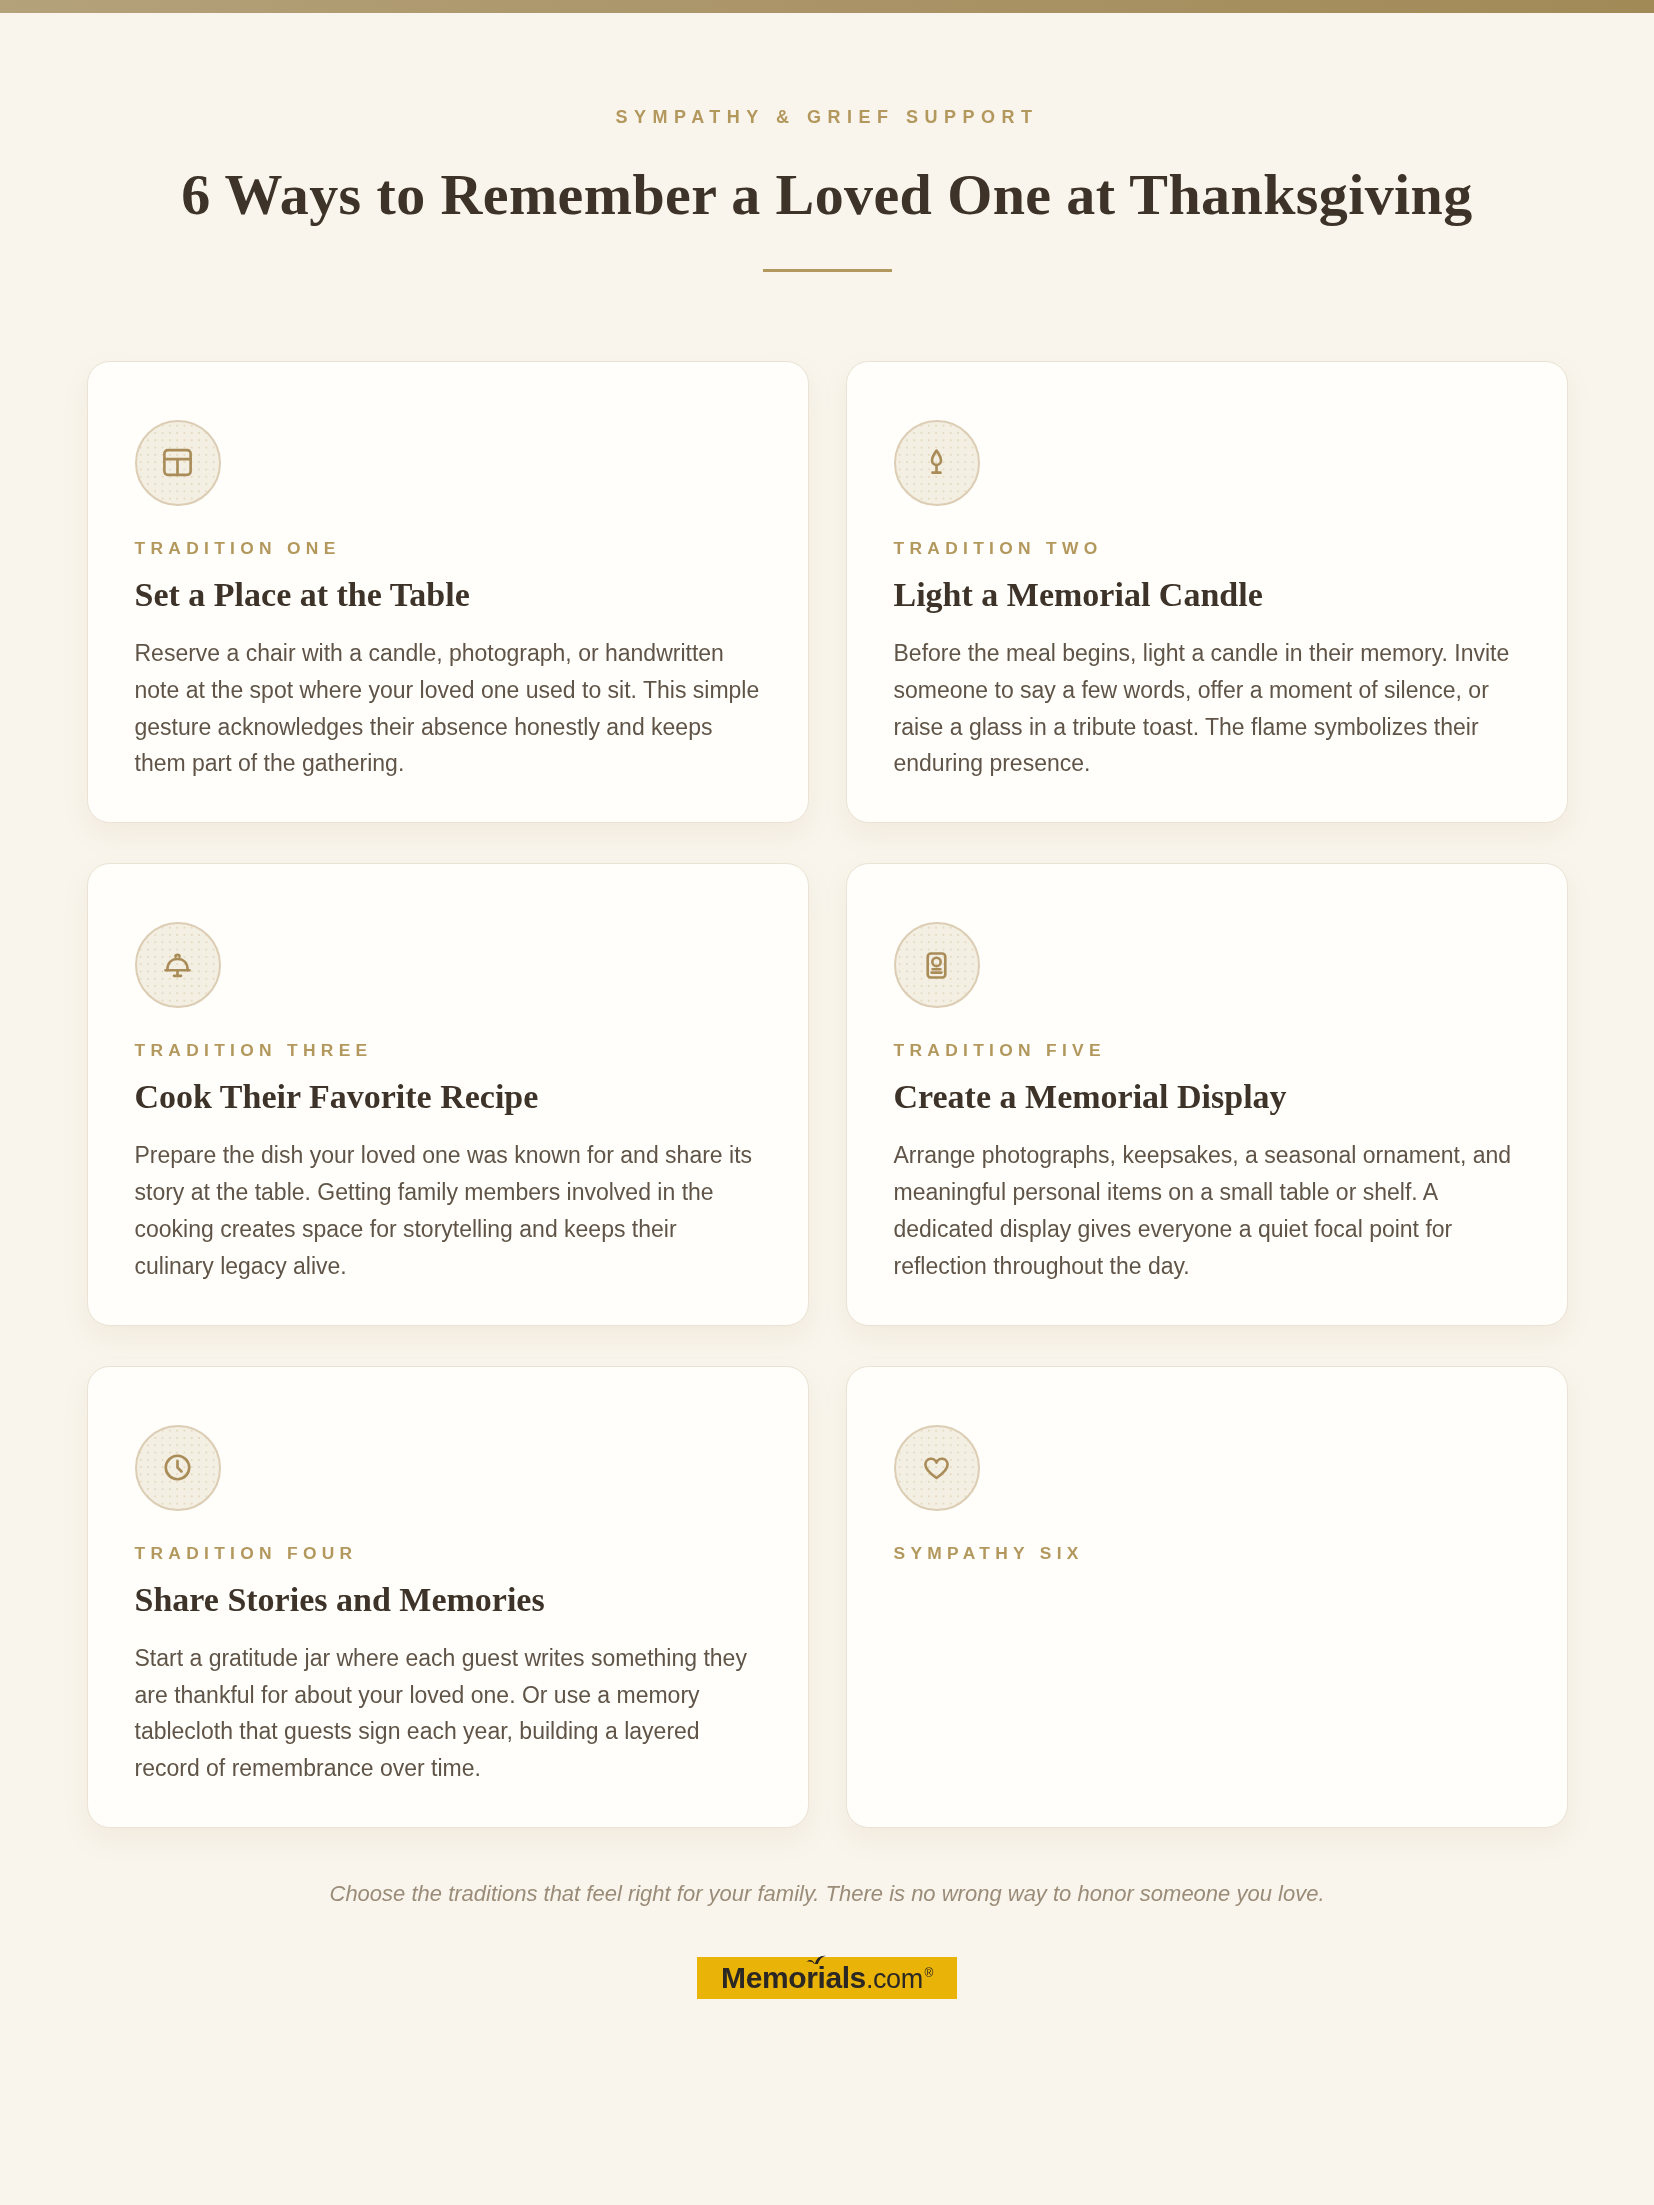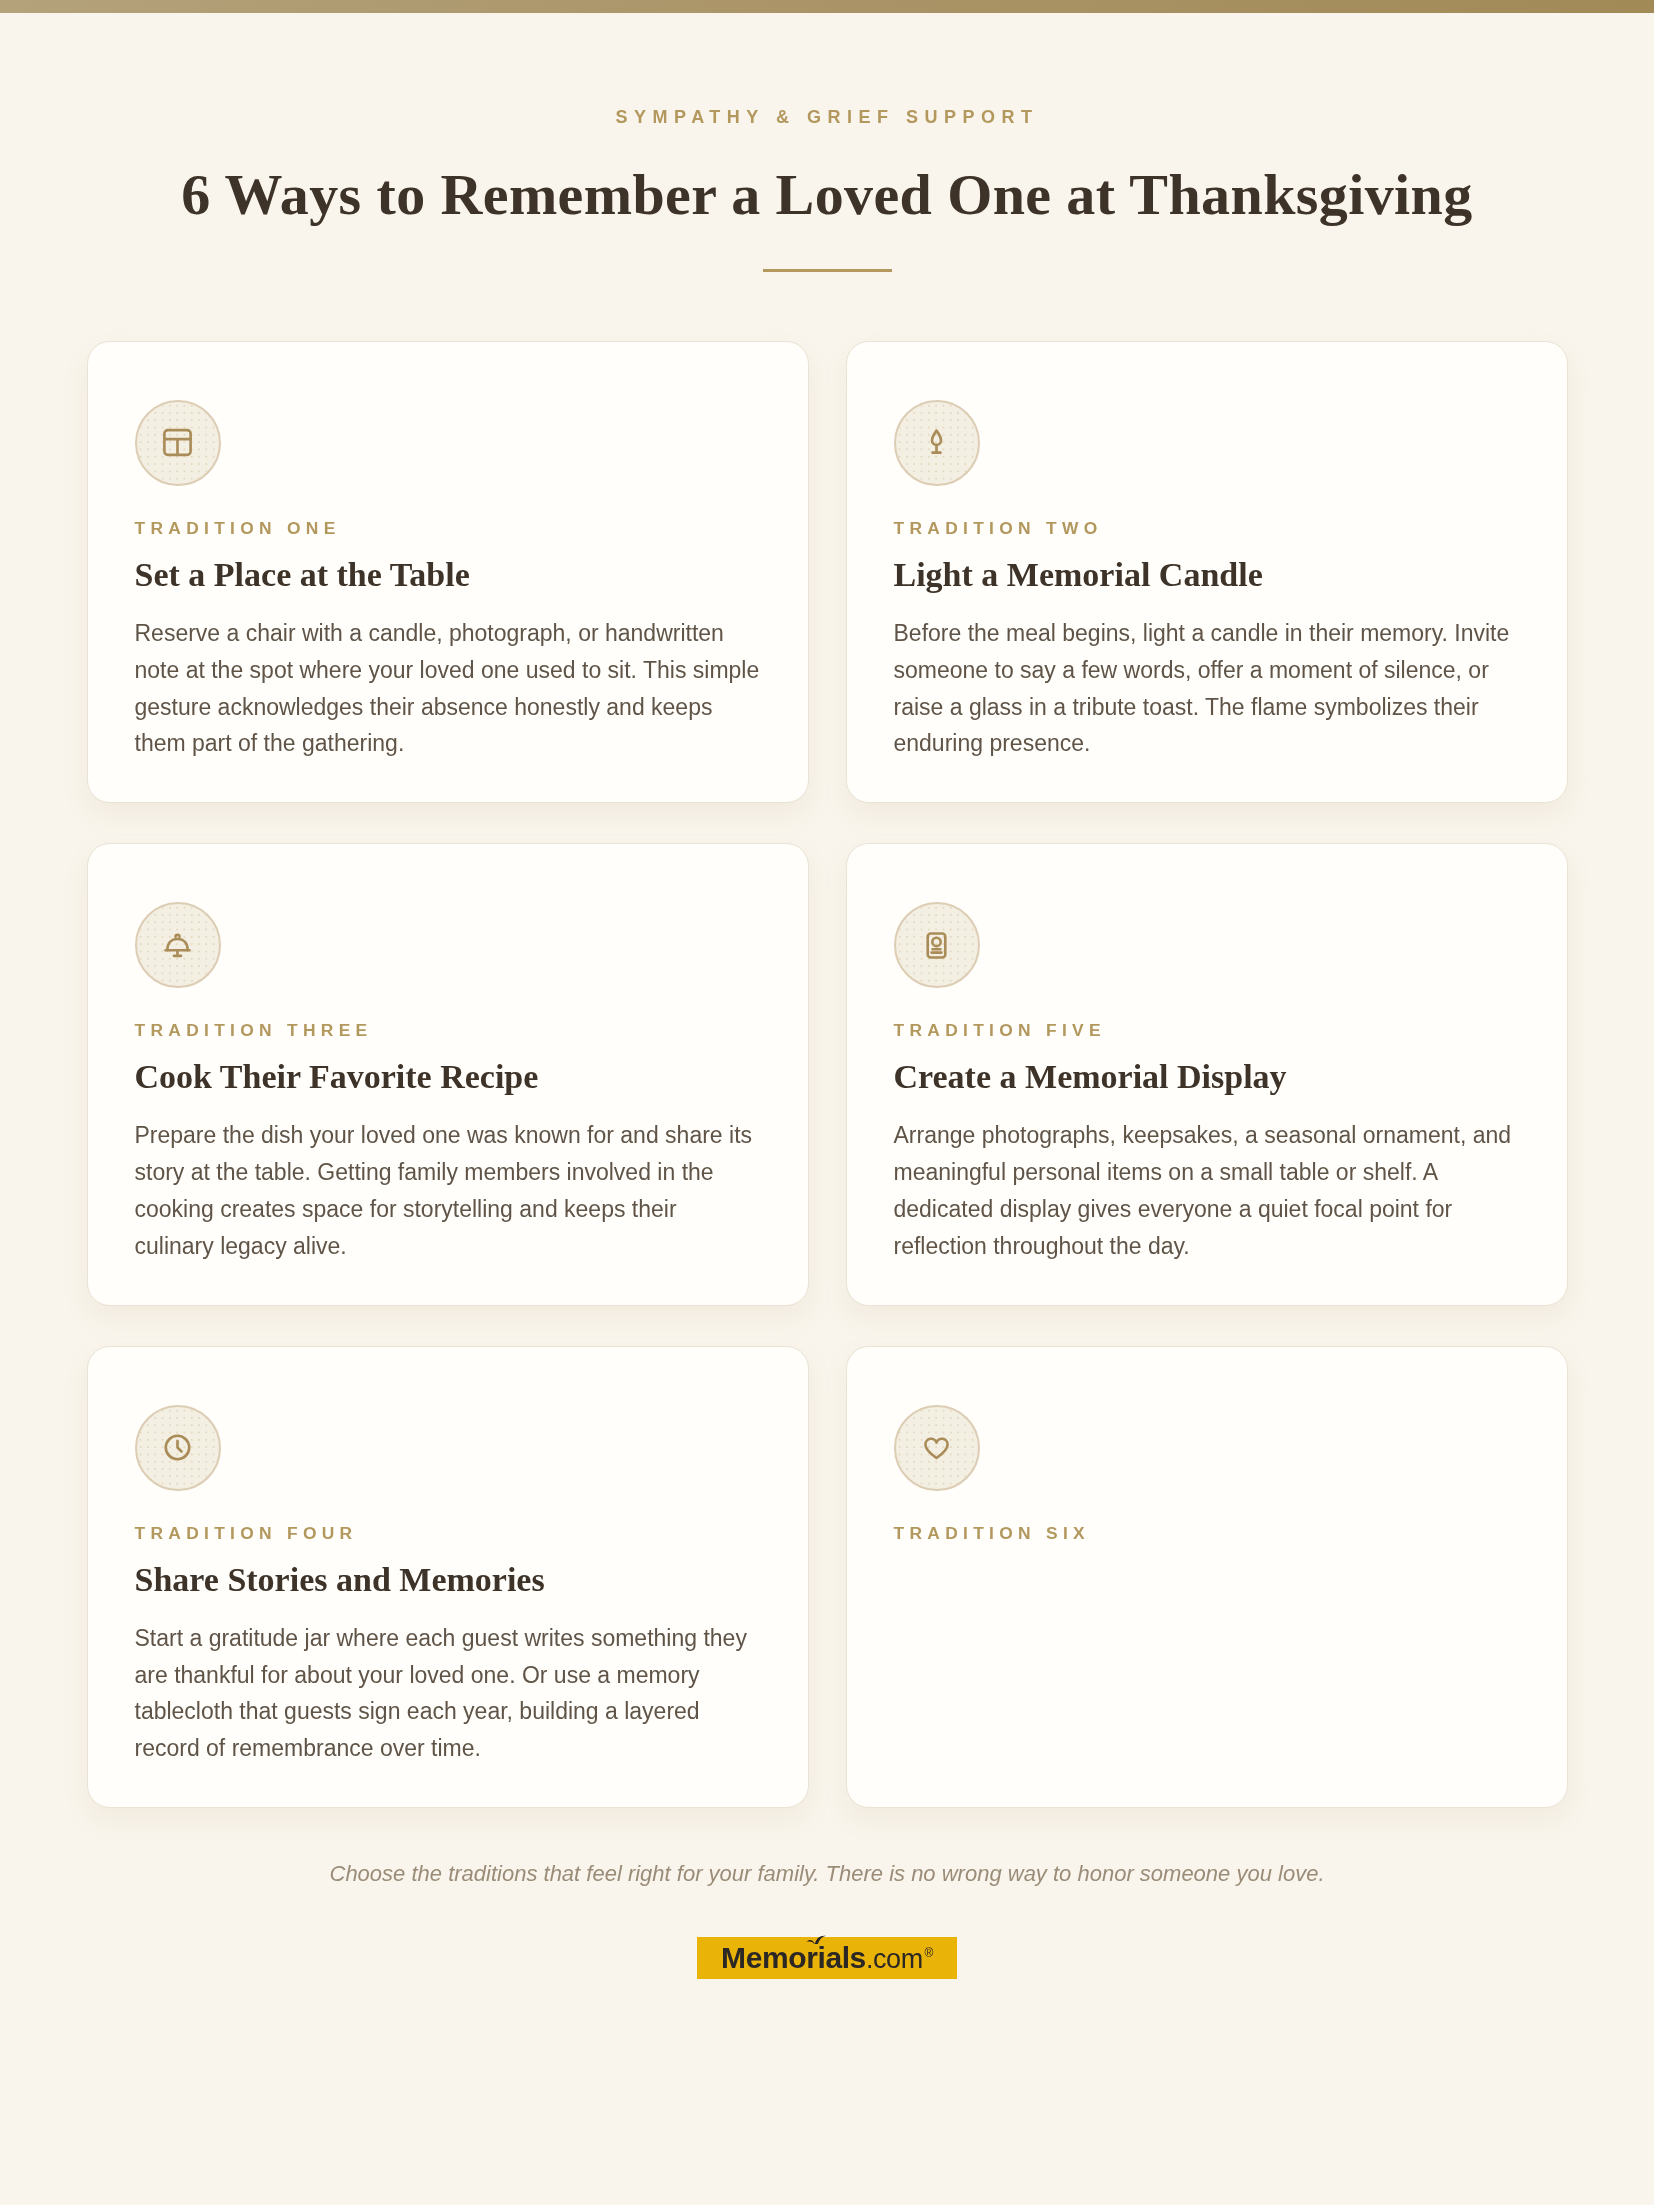--- a/index.html
+++ b/index.html
@@ -26,21 +26,21 @@
   }
   .subtitle{
     font-size:23.4px;color:var(--muted-taupe,#8d8070);
     margin:31px 0 0;line-height:1.4;
   }
   .divider{
     width:129px;height:3.2px;background:var(--gold,#b3985e);
     margin:40px auto 0;
   }
   .grid{
-    width:1481px;margin:69px auto 0;
+    width:1481px;margin:89px auto 0;
     display:grid;grid-template-columns:1fr 1fr;
     column-gap:37px;row-gap:40px;
   }
   .card{
     box-sizing:border-box;
     background:var(--card-bg,#fffefa);
     border:1.6px solid var(--card-border,#eae2d4);
     border-radius:22.6px;
     padding:58px 47px 40px;
     min-height:456px;
@@ -171,21 +171,21 @@
   </article>
 
   <article class="card">
     <div class="icon-circle">
       <span class="icon-holder">
           <svg viewBox="0 0 24 24" fill="none" stroke="#a98c58" stroke-width="1.7" stroke-linecap="round" stroke-linejoin="round">
             <path d="M12 18.8C7.6 15.7 4.8 13 4.8 10a3.7 3.7 0 0 1 7.2-1.2A3.7 3.7 0 0 1 19.2 10c0 3-2.8 5.7-7.2 8.8Z"></path>
           </svg>
         </span>
     </div>
-    <div class="label">TRADITION SIX</div>
+    <div class="label">SYMPATHY SIX</div>
   </article>
 </main>
 
 <p class="footer-note">Choose the traditions that feel right for your family. There is no wrong way to honor someone you love.</p>
 
 <div class="logo-box">
   <div class="logo-text">
     <svg class="logo-gull" viewBox="0 0 24 12" aria-hidden="true">
       <path d="M2.5 9.6C5.4 6.9 7.9 7.4 9.4 10.2l.7 1.3C11.4 6 15 3.6 19.8 4.2c-3.6 1-6.2 3.6-7.3 8h-2.6C8.9 9.7 6.3 8.7 2.5 9.6Z" fill="#262220"></path>
     </svg>

